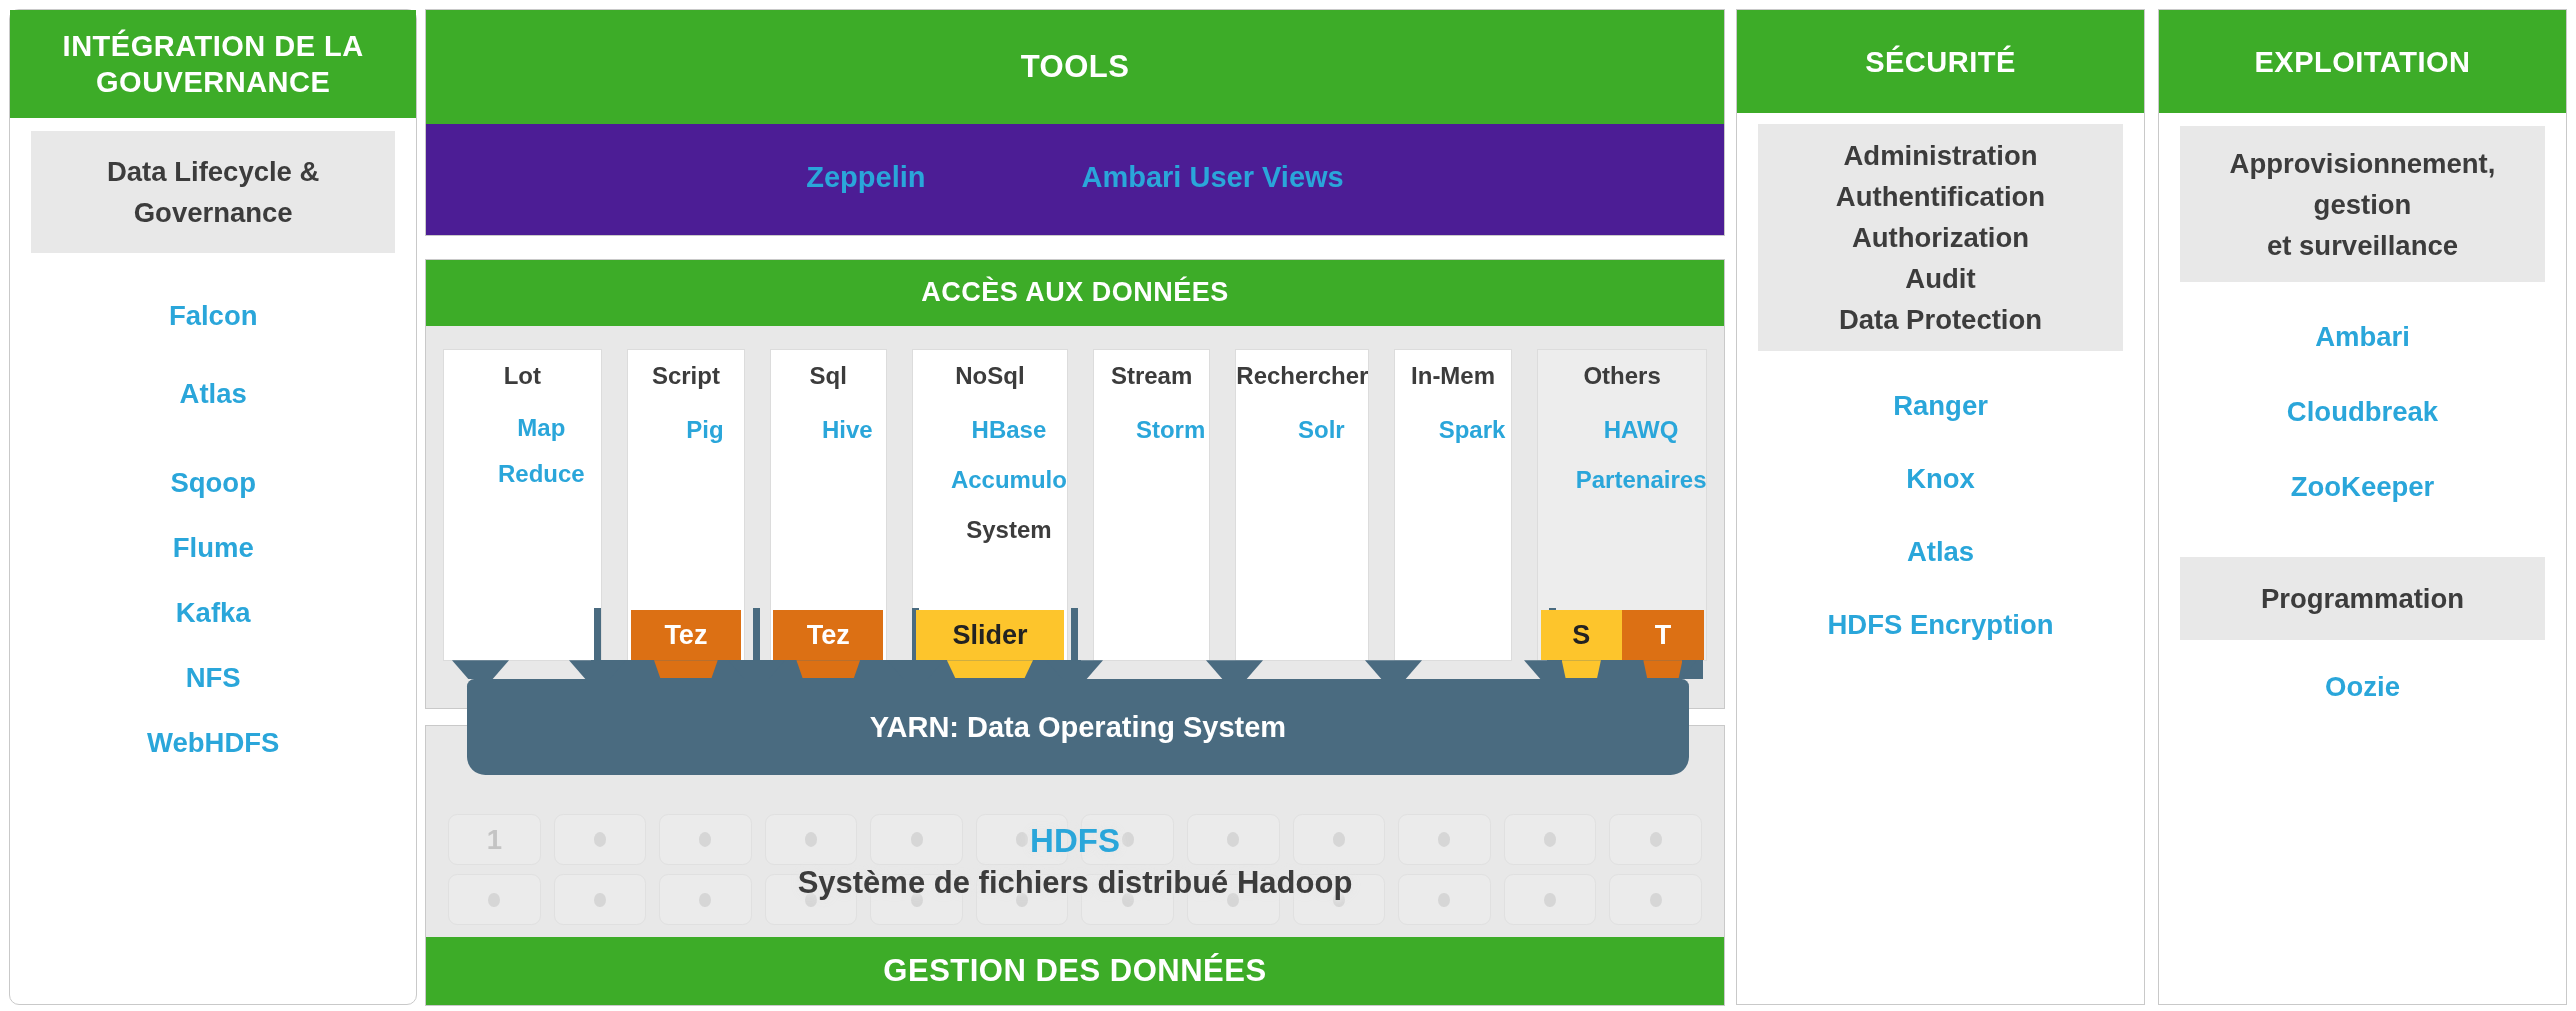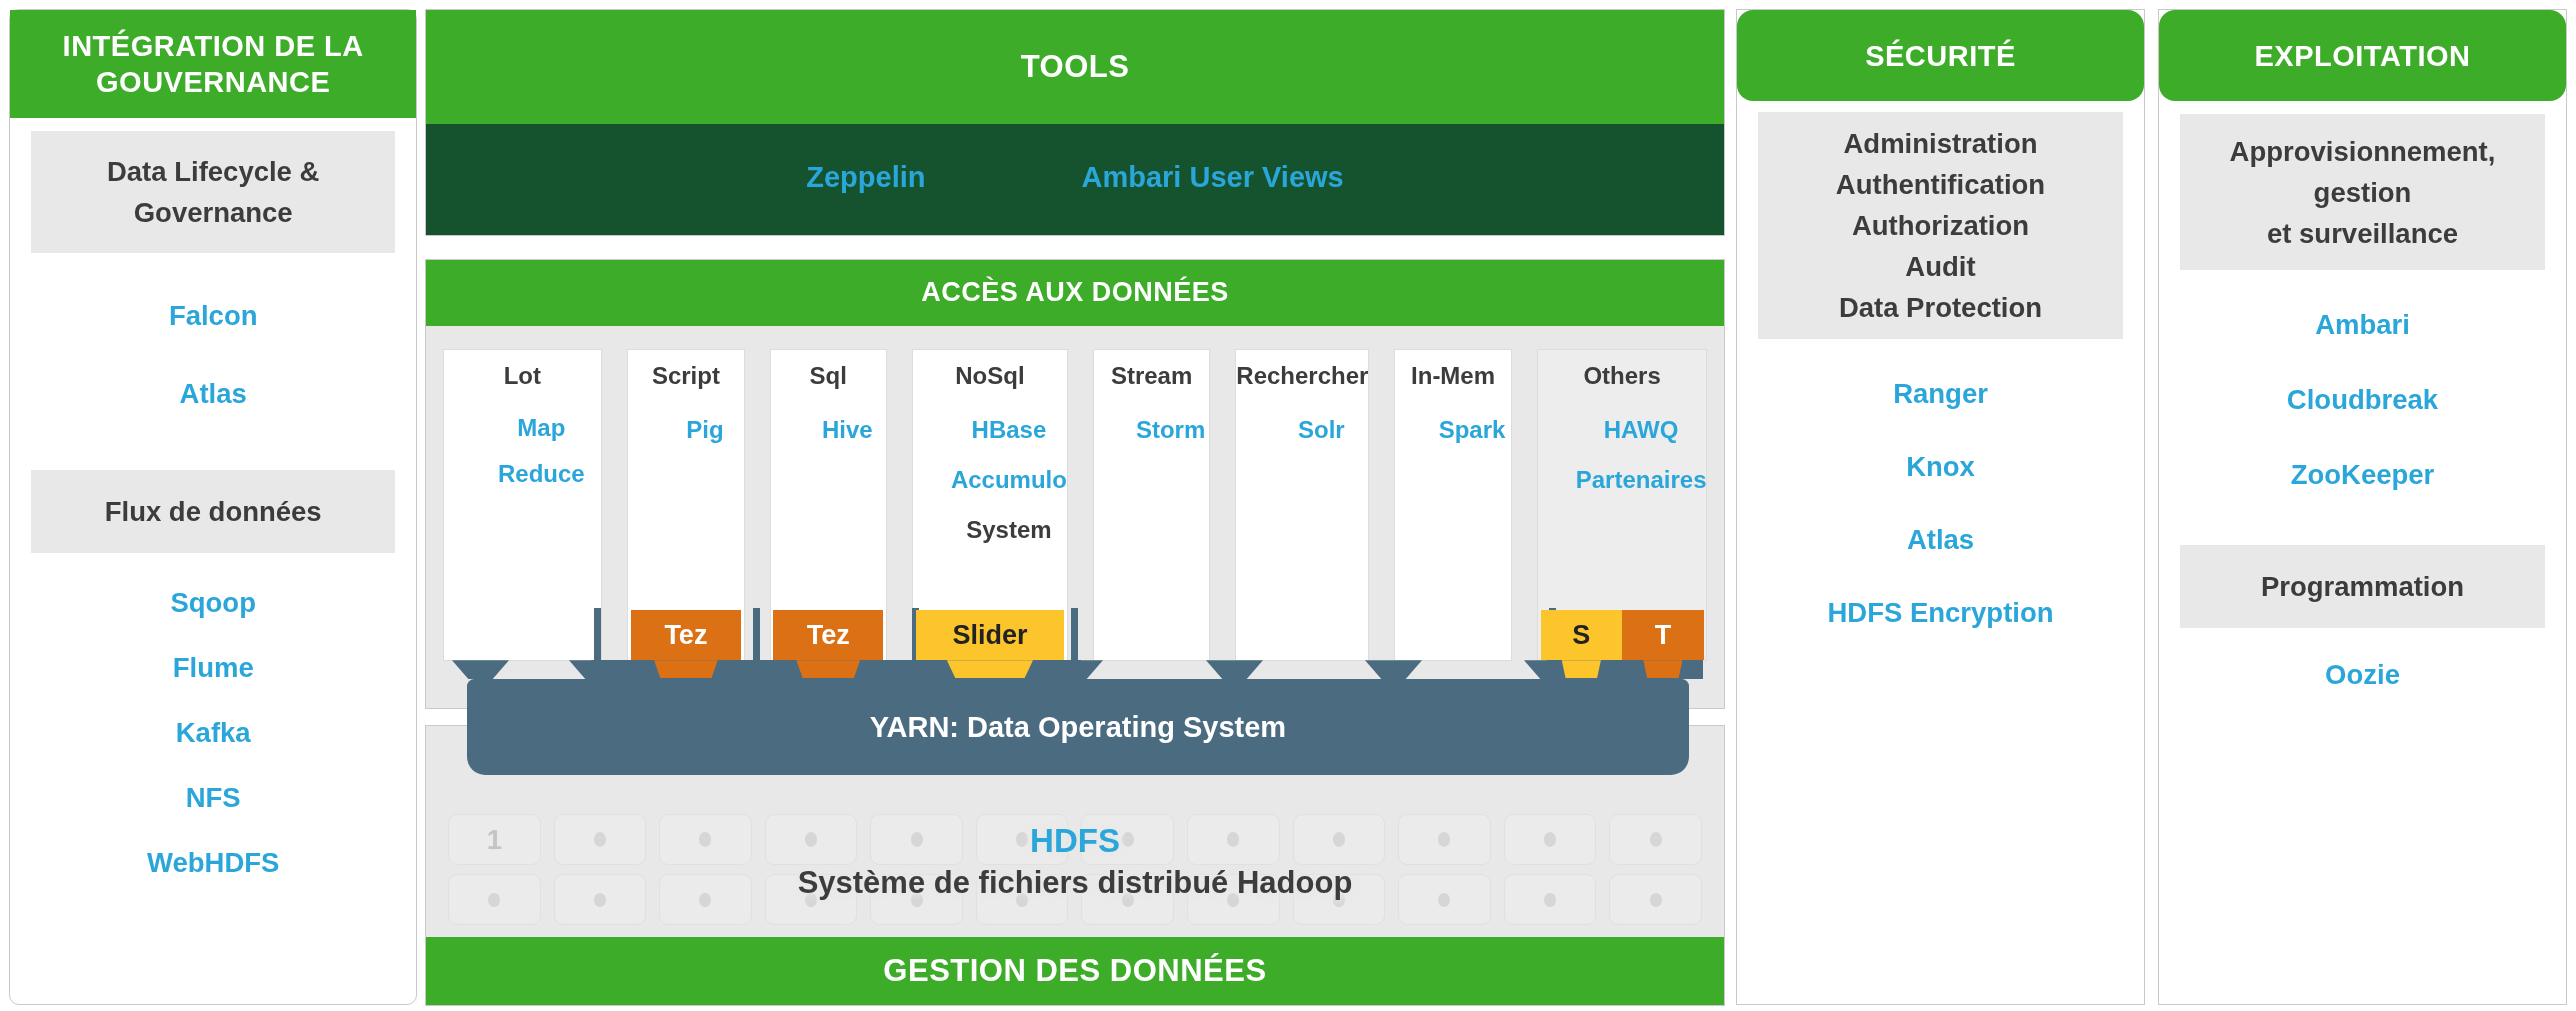--- a/index.html
+++ b/index.html
@@ -17,37 +17,37 @@
           font-size:27.5px; line-height:41px; display:flex; align-items:center;
           justify-content:center; text-align:center; white-space:pre-line; }
   .plink { display:block; text-align:center; color:#2aa6da; font-weight:bold;
            font-size:27.5px; line-height:78px; text-decoration:none; cursor:pointer; }
 
   
   #gov  { left:9.2px;   width:408px;border-radius:10px; }
   #sec  { left:1736px; width:409px; }
   #expl { left:2158px; width:409px; }
   #gov .panel-head  { height:108px; }
-  #sec .panel-head, #expl .panel-head { height:91px;border-radius:16px; }
+  #sec .panel-head, #expl .panel-head { height:103px; }
   #gov .gbox.b1 { height:122px; }
   #gov .links1 { margin-top:24px; }
   #gov .gbox.b2 { margin-top:37px; height:83px; }
   #gov .links2 { margin-top:16.5px; } #gov .links2 .plink { line-height:65px; }
   #sec .gbox.b1 { margin-top:11px; height:227px; }
   #sec .links1 { margin-top:18.3px; } #sec .links1 .plink { line-height:73px; }
   #expl .gbox.b1 { height:156px; }
   #expl .links1 { margin-top:16.5px; } #expl .links1 .plink { line-height:75px; }
   #expl .gbox.b2 { margin-top:33px; height:83px; }
   #expl .links2 { margin-top:9.2px; } #expl .links2 .plink { line-height:75px; }
 
   
   #mid { position:absolute; left:425px; top:9.2px; width:1300px; height:996px; }
 
   #tools { position:absolute; top:0; left:0; right:0; height:227px;
-           background:#14532d; border:1.8px solid #c9c9c9; }
+           background:#4c1d95; border:1.8px solid #c9c9c9; }
   #tools .panel-head { height:114px; font-size:31px; }
   .tools-body { height:107px; display:flex; align-items:center; justify-content:center;
                 gap:156px; }
   .tools-body .plink { font-size:29px; line-height:1; }
 
   #access { position:absolute; top:250px; left:0; right:0; height:450px;
             background:#e8e8e8; border:1.8px solid #c9c9c9; }
   #access .panel-head { height:66px; font-size:27px; }
   .cards { margin:23px 16.5px 0; display:flex; gap:25px; height:312px; }
   .card { flex:1; background:#fff; border:0.9px solid #dcdcdc; position:relative;
@@ -109,21 +109,20 @@
 <body>
 
 <div id="gov" class="panel">
   <div class="panel-head">INTÉGRATION DE LA GOUVERNANCE</div>
   <div class="gbox b1">Data Lifecycle &amp;
 Governance</div>
   <div class="links1">
     <a class="plink">Falcon</a>
     <a class="plink">Atlas</a>
   </div>
-  <div class="gbox b2">Flux de données</div>
   <div class="links2">
     <a class="plink">Sqoop</a>
     <a class="plink">Flume</a>
     <a class="plink">Kafka</a>
     <a class="plink">NFS</a>
     <a class="plink">WebHDFS</a>
   </div>
 </div>
 
 <div id="mid">

